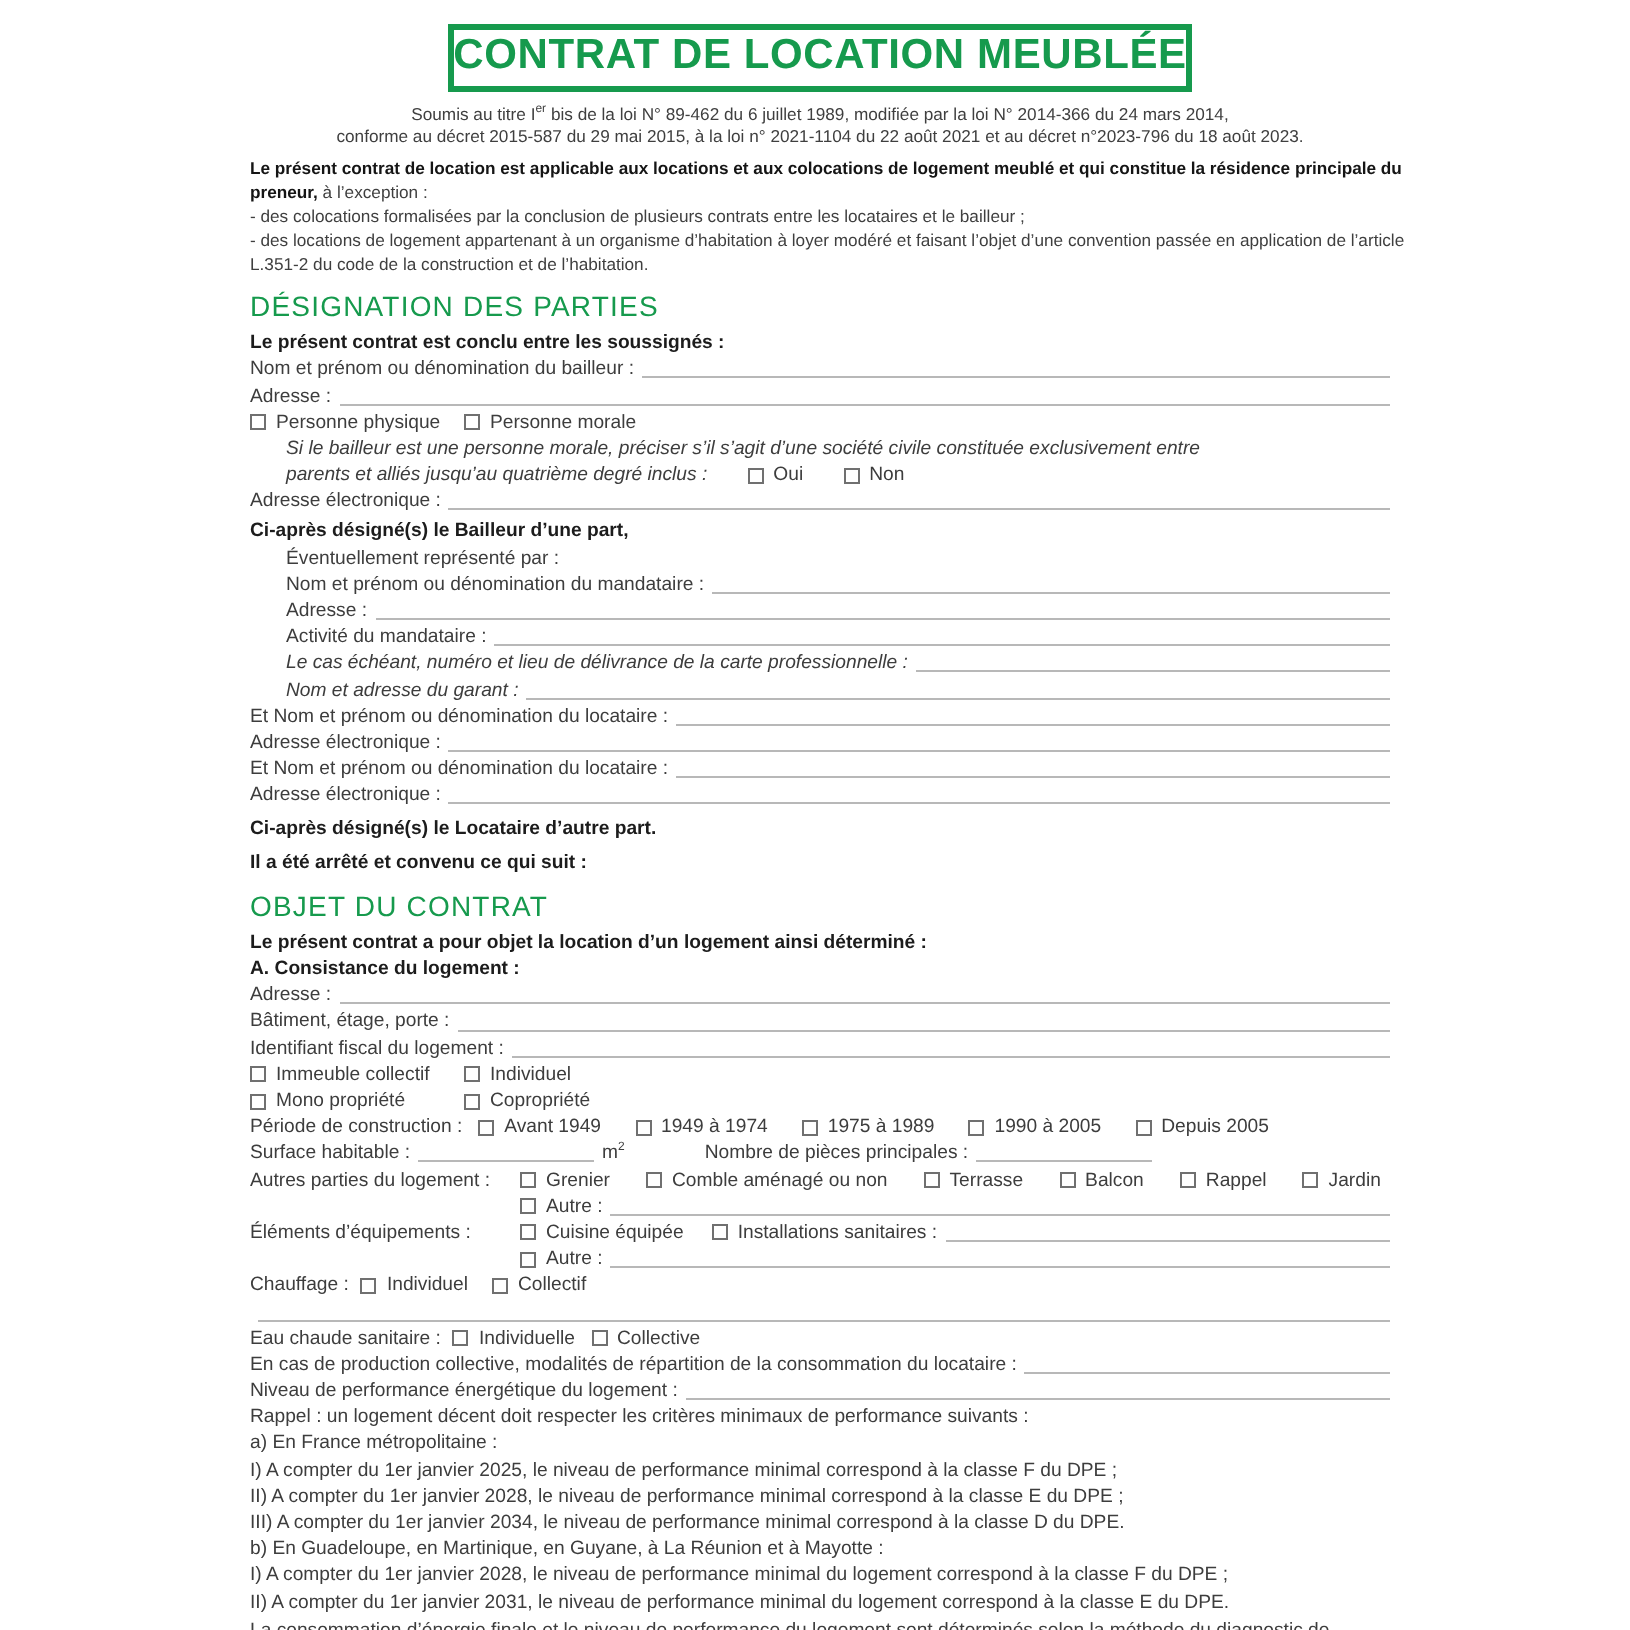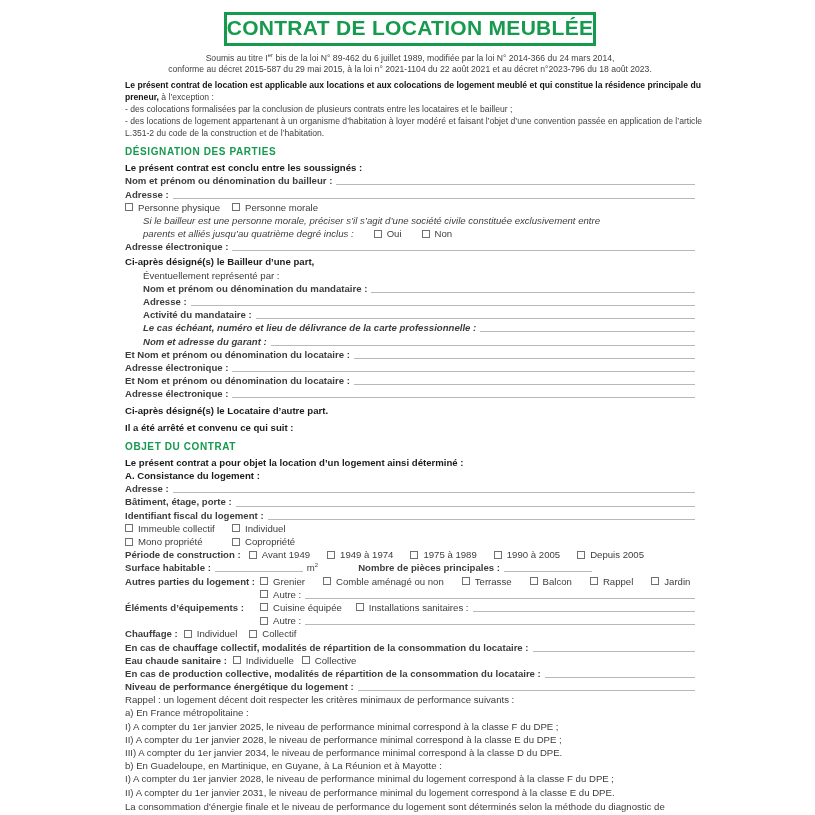--- a/index.html
+++ b/index.html
@@ -17,26 +17,26 @@
     padding:1px 0 3px; white-space:nowrap;
   }
   .subtitle { text-align:center; font-size:8.6px; line-height:11.6px; color:#3f3f3f; }
   .subs { margin-top:4px; }
   sup { font-size:6px; }
   .intro { font-size:8.6px; line-height:12px; margin-top:3px; margin-right:-26px; color:#3f3f3f; }
   .intro p { margin:0; }
   .intro .b { font-weight:bold; color:#151515; }
 
   h2 {
-    font-size:10px; color:var(--green); letter-spacing:.6px;
-    margin:7px 0 4px; font-weight:bold;
+    font-size:14px; color:var(--green); letter-spacing:.6px;
+    margin:7px 0 4px; font-weight:normal;
   }
 
   .row { display:flex; align-items:center; height:13.2px; font-size:9.6px; white-space:nowrap; }
-  .lbl { flex:none;font-weight:bold; }
+  .lbl { flex:none; }
   .bold { font-weight:bold; color:var(--dark); }
   .it { font-style:italic; }
   .ind { margin-left:18px; }
   .fill { flex:1 1 auto; align-self:flex-end; border-bottom:1px solid var(--line); margin:0 0 2px 4px; min-width:20px; height:1px; }
   .fill.short { flex:0 0 88px; }
 
   .cbi { display:inline-flex; align-items:center; flex:none; }
   .cb { width:8px; height:8px; border:1px solid #707070; margin-right:5px; flex:none; background:#fff; }
   .col1 { width:107px; }
   .opts { display:flex; gap:17px; }
@@ -302,21 +302,20 @@
     <span class="cbi gap8" style="margin-left:0">
         <span class="cb"></span>
         <span>Individuel</span>
       </span>
     <span class="cbi gap12">
         <span class="cb"></span>
         <span>Collectif</span>
       </span>
   </div>
   <div class="row">
-    <span class="lbl">En cas de chauffage collectif, modalités de répartition de la consommation du locataire :</span>
     <span class="fill"></span>
   </div>
 
   <div class="row">
     <span class="lbl mr6">Eau chaude sanitaire :</span>
     <span class="cbi">
         <span class="cb"></span>
         <span>Individuelle</span>
       </span>
     <span class="cbi gap8">

